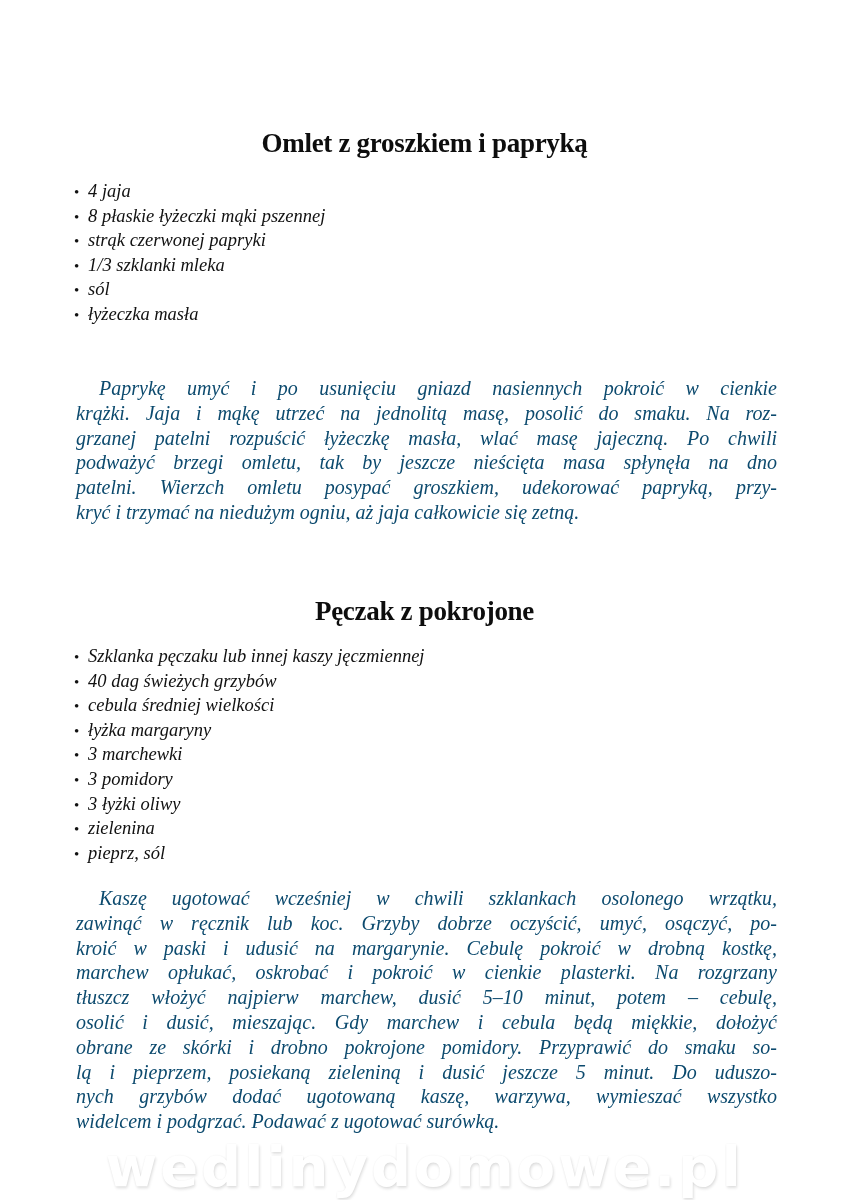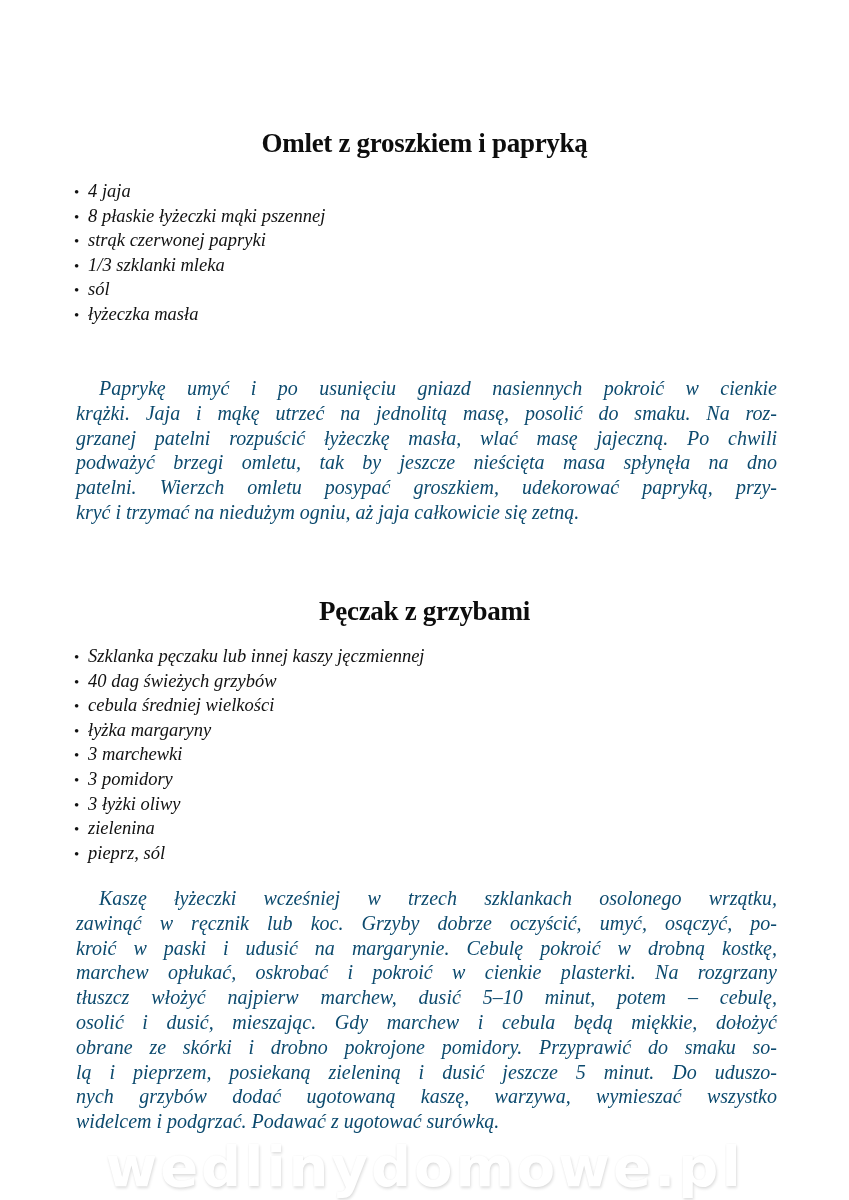--- a/index.html
+++ b/index.html
@@ -50,36 +50,36 @@
 
   <div class="body-text" style="top:340px;">
     <span class="line indent">Paprykę umyć i po usunięciu gniazd nasiennych pokroić w cienkie</span>
     <span class="line">krążki. Jaja i mąkę utrzeć na jednolitą masę, posolić do smaku. Na roz-</span>
     <span class="line">grzanej patelni rozpuścić łyżeczkę masła, wlać masę jajeczną. Po chwili</span>
     <span class="line">podważyć brzegi omletu, tak by jeszcze nieścięta masa spłynęła na dno</span>
     <span class="line">patelni. Wierzch omletu posypać groszkiem, udekorować papryką, przy-</span>
     <span class="line last">kryć i trzymać na niedużym ogniu, aż jaja całkowicie się zetną.</span>
   </div>
 
-  <h1 class="title" style="top:560px;margin:0;">Pęczak z grzybami</h1>
+  <h1 class="title" style="top:560px;margin:0;">Pęczak z pokrojone</h1>
 
   <ul class="ingredients" style="top:607px;">
     <li><span class="bullet">•</span><span>Szklanka pęczaku lub innej kaszy jęczmiennej</span></li>
     <li><span class="bullet">•</span><span>40 dag świeżych grzybów</span></li>
     <li><span class="bullet">•</span><span>cebula średniej wielkości</span></li>
     <li><span class="bullet">•</span><span>łyżka margaryny</span></li>
     <li><span class="bullet">•</span><span>3 marchewki</span></li>
     <li><span class="bullet">•</span><span>3 pomidory</span></li>
     <li><span class="bullet">•</span><span>3 łyżki oliwy</span></li>
     <li><span class="bullet">•</span><span>zielenina</span></li>
     <li><span class="bullet">•</span><span>pieprz, sól</span></li>
   </ul>
 
   <div class="body-text" style="top:850px;">
-    <span class="line indent">Kaszę łyżeczki wcześniej w trzech szklankach osolonego wrzątku,</span>
+    <span class="line indent">Kaszę ugotować wcześniej w chwili szklankach osolonego wrzątku,</span>
     <span class="line">zawinąć w ręcznik lub koc. Grzyby dobrze oczyścić, umyć, osączyć, po-</span>
     <span class="line">kroić w paski i udusić na margarynie. Cebulę pokroić w drobną kostkę,</span>
     <span class="line">marchew opłukać, oskrobać i pokroić w cienkie plasterki. Na rozgrzany</span>
     <span class="line">tłuszcz włożyć najpierw marchew, dusić 5–10 minut, potem – cebulę,</span>
     <span class="line">osolić i dusić, mieszając. Gdy marchew i cebula będą miękkie, dołożyć</span>
     <span class="line">obrane ze skórki i drobno pokrojone pomidory. Przyprawić do smaku so-</span>
     <span class="line">lą i pieprzem, posiekaną zieleniną i dusić jeszcze 5 minut. Do uduszo-</span>
     <span class="line">nych grzybów dodać ugotowaną kaszę, warzywa, wymieszać wszystko</span>
     <span class="line last">widelcem i podgrzać. Podawać z ugotować surówką.</span>
   </div>

